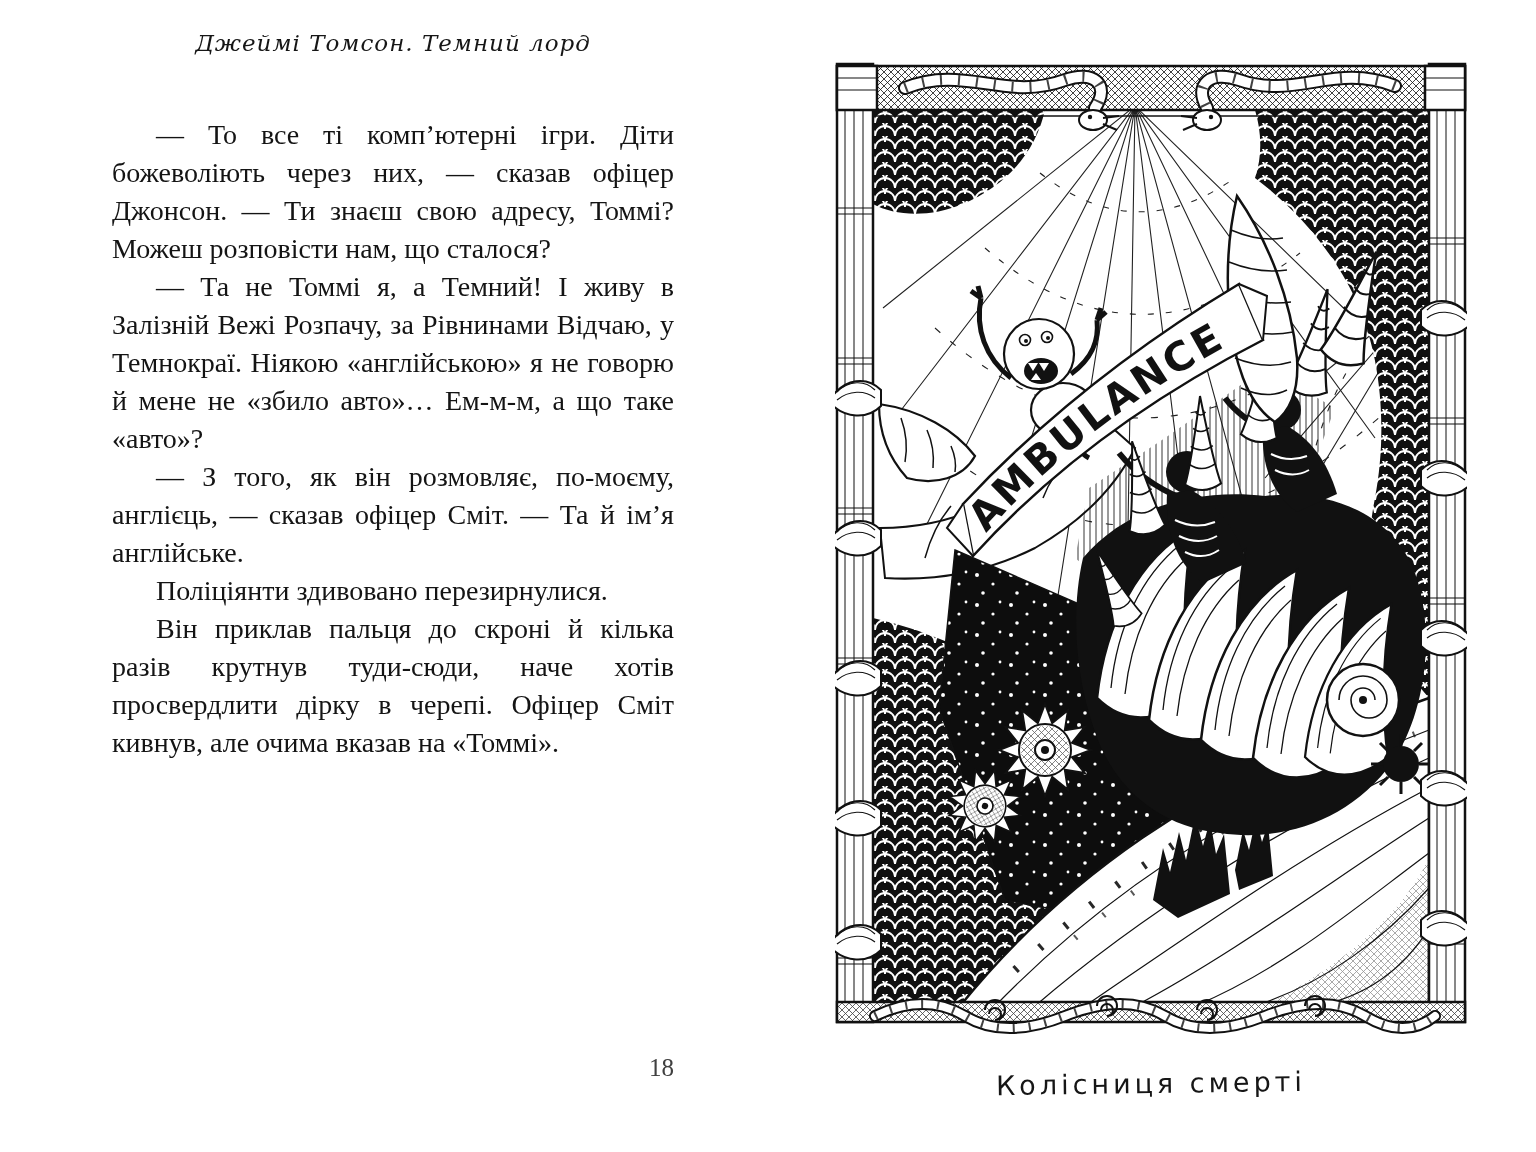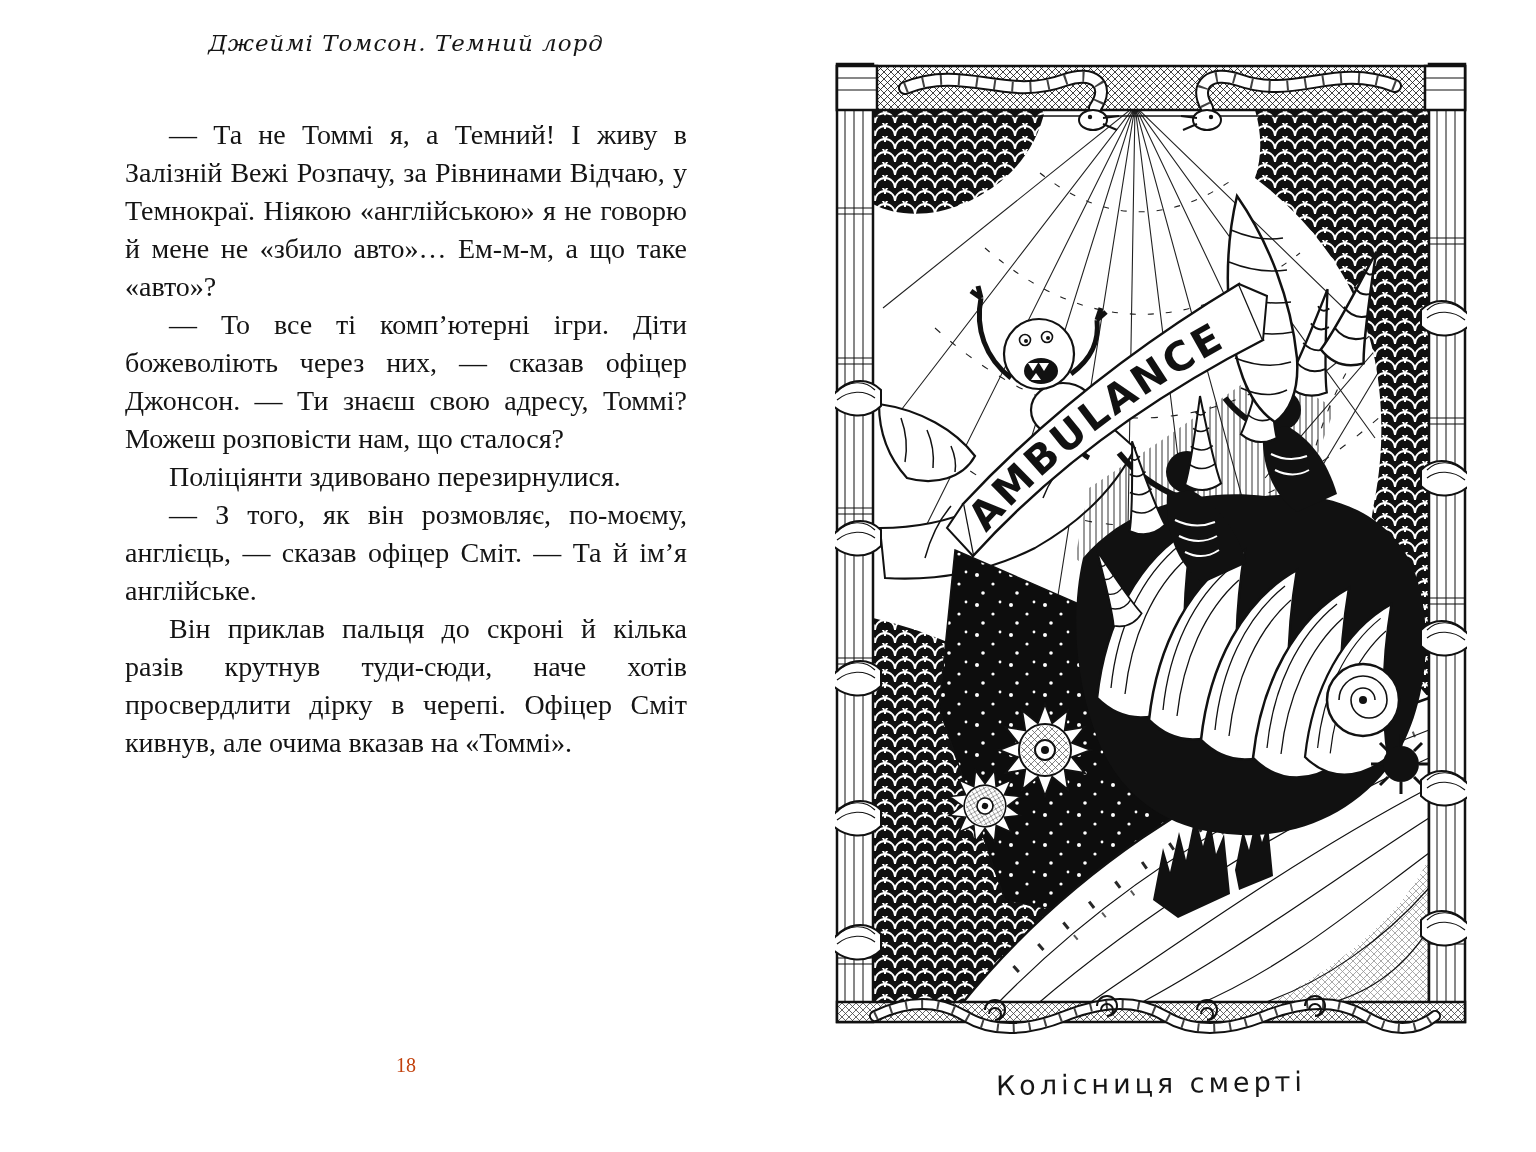--- a/index.html
+++ b/index.html
@@ -2,54 +2,54 @@
 <html><head>
 <meta charset="utf-8">
 <style>
   html,body{margin:0;padding:0;}
   body{
     width:1536px;height:1152px;position:relative;
     background:#ffffff;overflow:hidden;
     font-family:"Liberation Serif", serif;color:#111;
   }
   .page{position:absolute;top:0;height:1152px;}
-  .page-left{left:125px;width:562px;}
+  .page-left{left:112px;width:562px;}
   .running-head{
     position:absolute;top:30px;left:0;width:100%;
     text-align:center;font-family:"DejaVu Serif", serif;
     font-style:italic;font-size:23px;letter-spacing:1px;color:#161616;
   }
   .body-text{
     position:absolute;top:116px;left:0;width:562px;
     font-size:28px;line-height:38px;text-align:justify;color:#141414;
   }
   .body-text p{margin:0;text-indent:44px;}
   .page-number{
     position:absolute;top:1054px;left:0;width:100%;
-    text-align:center;font-size:20px;color:#c2410c;
+    text-align:right;font-size:25px;color:#404040;
   }
   .page-right{left:835px;width:640px;}
   .illustration{position:absolute;top:58px;left:0;width:632px;height:1005px;}
   .caption{
     position:absolute;top:1068px;left:0;width:632px;text-align:center;
     font-family:"DejaVu Sans", sans-serif;font-size:27px;letter-spacing:4px;
     color:#161616;transform:rotate(-0.8deg);
   }
   svg text{font-family:"DejaVu Sans", sans-serif;}
 </style>
 </head>
 <body>
 
 <div class="page page-left">
   <div class="running-head">Джеймі Томсон. Темний лорд</div>
   <div class="body-text" lang="uk">
+    <p>— То все ті комп’ютерні ігри. Діти божеволіють через них, — сказав офіцер Джонсон. — Ти знаєш свою адресу, Томмі? Можеш розповісти нам, що сталося?</p>
     <p>— Та не Томмі я, а Темний! І живу в Залізній Вежі Розпачу, за Рівнинами Відчаю, у Темнокраї. Ніякою «англійською» я не говорю й мене не «збило авто»… Ем-м-м, а що таке «авто»?</p>
-    <p>— То все ті комп’ютерні ігри. Діти божеволіють через них, — сказав офіцер Джонсон. — Ти знаєш свою адресу, Томмі? Можеш розповісти нам, що сталося?</p>
+    <p>— З того, як він розмовляє, по-моєму, англієць, — сказав офіцер Сміт. — Та й ім’я англійське.</p>
     <p>Поліціянти здивовано перезирнулися.</p>
-    <p>— З того, як він розмовляє, по-моєму, англієць, — сказав офіцер Сміт. — Та й ім’я англійське.</p>
     <p>Він приклав пальця до скроні й кілька разів крутнув туди-сюди, наче хотів просвердлити дірку в черепі. Офіцер Сміт кивнув, але очима вказав на «Томмі».</p>
 
   </div>
   <div class="page-number">18</div>
 </div>
 
 <div class="page page-right">
   <div class="illustration">
     <svg viewBox="0 0 632 1005" width="632" height="1005" xmlns="http://www.w3.org/2000/svg">
       <defs>

